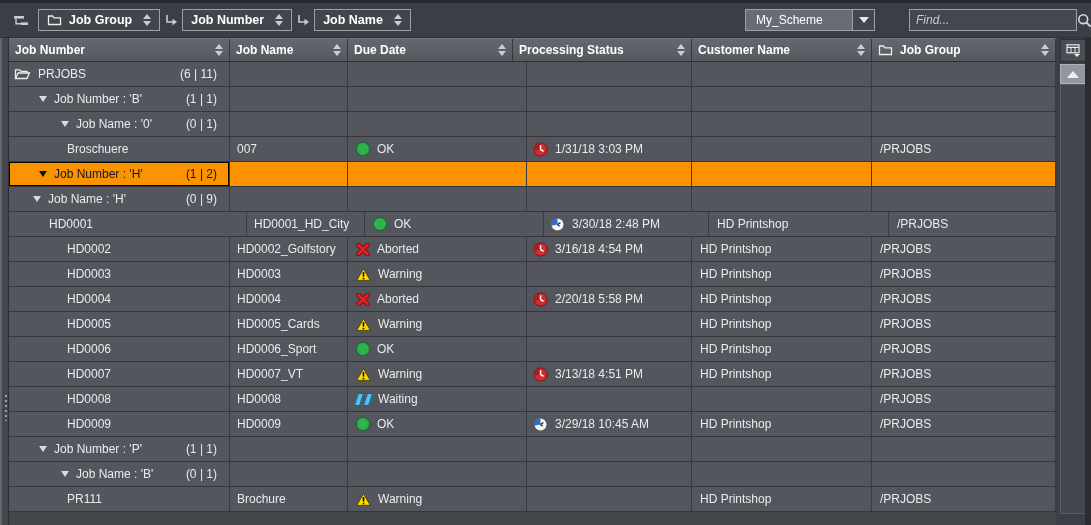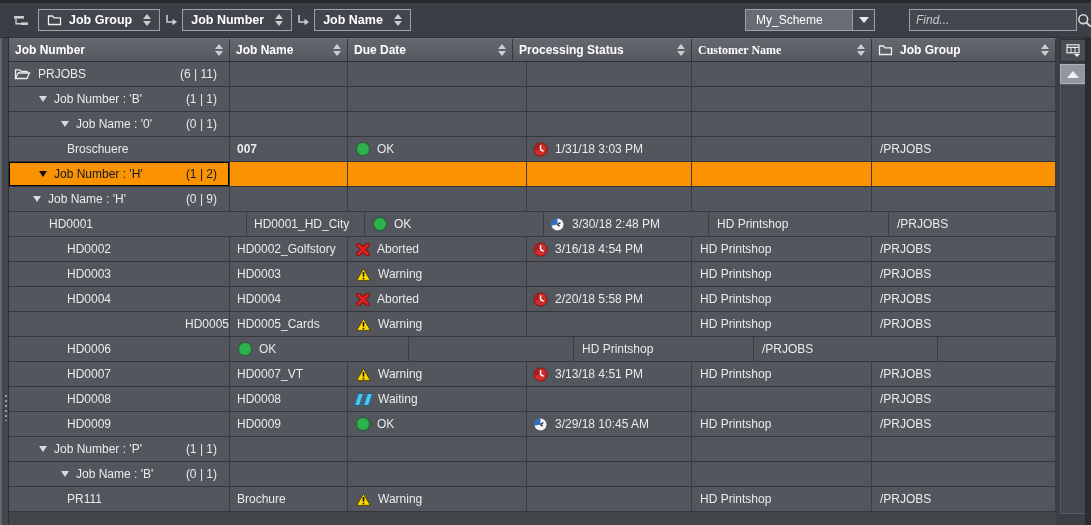--- a/index.html
+++ b/index.html
@@ -181,21 +181,21 @@
             <i class="s-dn"></i>
           </span>
         </div>
         <div class="hcell" style="width: 179px;">
           <span>Processing Status</span>
           <span class="sortstack">
             <i class="s-up"></i>
             <i class="s-dn"></i>
           </span>
         </div>
-        <div class="hcell" style="width: 180px; font-family: Liberation Serif, serif;">
+        <div class="hcell" style="width: 180px;">
           <span>Customer Name</span>
           <span class="sortstack">
             <i class="s-up"></i>
             <i class="s-dn"></i>
           </span>
         </div>
         <div class="hcell" style="width: 184px;">
           <span class="hicon">
             <svg width="15" height="12" viewBox="0 0 15 12">
               <path d="M1.5,2 h4 l1.5,1.8 h6.5 V10.5 H1.5 Z" fill="none" stroke="#ECEEF0" stroke-width="1.3"></path>
@@ -247,21 +247,21 @@
           <div class="cell" style="width: 118px;"></div>
           <div class="cell" style="width: 179px;"></div>
           <div class="cell" style="width: 165px;"></div>
           <div class="cell" style="width: 180px;"></div>
           <div class="cell" style="width: 184px;"></div>
         </div>
         <div class="row">
           <div class="cell cell0" style="width: 221px; padding-left: 58px;">
             <span>Broschuere</span>
           </div>
-          <div class="cell" style="width: 118px; padding-left: 7px; font-weight: bold;">
+          <div class="cell" style="width: 118px; padding-left: 7px;">
             <span>007</span>
           </div>
           <div class="cell" style="width: 179px; padding-left: 8px;">
             <span class="okdot"></span>
             <span>OK</span>
           </div>
           <div class="cell" style="width: 165px; padding-left: 6px;">
             <span class="icwrap">
               <svg width="15" height="15" viewBox="0 0 15 15">
                 <circle cx="7.5" cy="7.5" r="6.6" fill="#D32C2C" stroke="#8A1414" stroke-width="1"></circle>
@@ -417,21 +417,21 @@
             <span>2/20/18 5:58 PM</span>
           </div>
           <div class="cell" style="width: 180px; padding-left: 8px;">
             <span>HD Printshop</span>
           </div>
           <div class="cell" style="width: 184px; padding-left: 8px;">
             <span>/PRJOBS</span>
           </div>
         </div>
         <div class="row">
-          <div class="cell cell0" style="width: 221px; padding-left: 58px; justify-content: flex-end;">
+          <div class="cell cell0" style="width: 221px; padding-left: 58px;">
             <span>HD0005</span>
           </div>
           <div class="cell" style="width: 118px; padding-left: 7px;">
             <span>HD0005_Cards</span>
           </div>
           <div class="cell" style="width: 179px; padding-left: 8px;">
             <span class="icwrap">
               <svg width="15" height="13" viewBox="0 0 15 13">
                 <polygon points="7.5,0.8 14.3,12.4 0.7,12.4" fill="#FFD800" stroke="#3A3600" stroke-width="0.8"></polygon>
                 <rect x="6.7" y="4" width="1.6" height="4.6" fill="#111"></rect>
@@ -444,20 +444,23 @@
           <div class="cell" style="width: 180px; padding-left: 8px;">
             <span>HD Printshop</span>
           </div>
           <div class="cell" style="width: 184px; padding-left: 8px;">
             <span>/PRJOBS</span>
           </div>
         </div>
         <div class="row">
           <div class="cell cell0" style="width: 221px; padding-left: 58px;">
             <span>HD0006</span>
+          </div>
+          <div class="cell" style="width: 118px; padding-left: 7px;">
+            <span>HD0006_Sport</span>
           </div>
           <div class="cell" style="width: 179px; padding-left: 8px;">
             <span class="okdot"></span>
             <span>OK</span>
           </div>
           <div class="cell" style="width: 165px; padding-left: 6px;"></div>
           <div class="cell" style="width: 180px; padding-left: 8px;">
             <span>HD Printshop</span>
           </div>
           <div class="cell" style="width: 184px; padding-left: 8px;">

